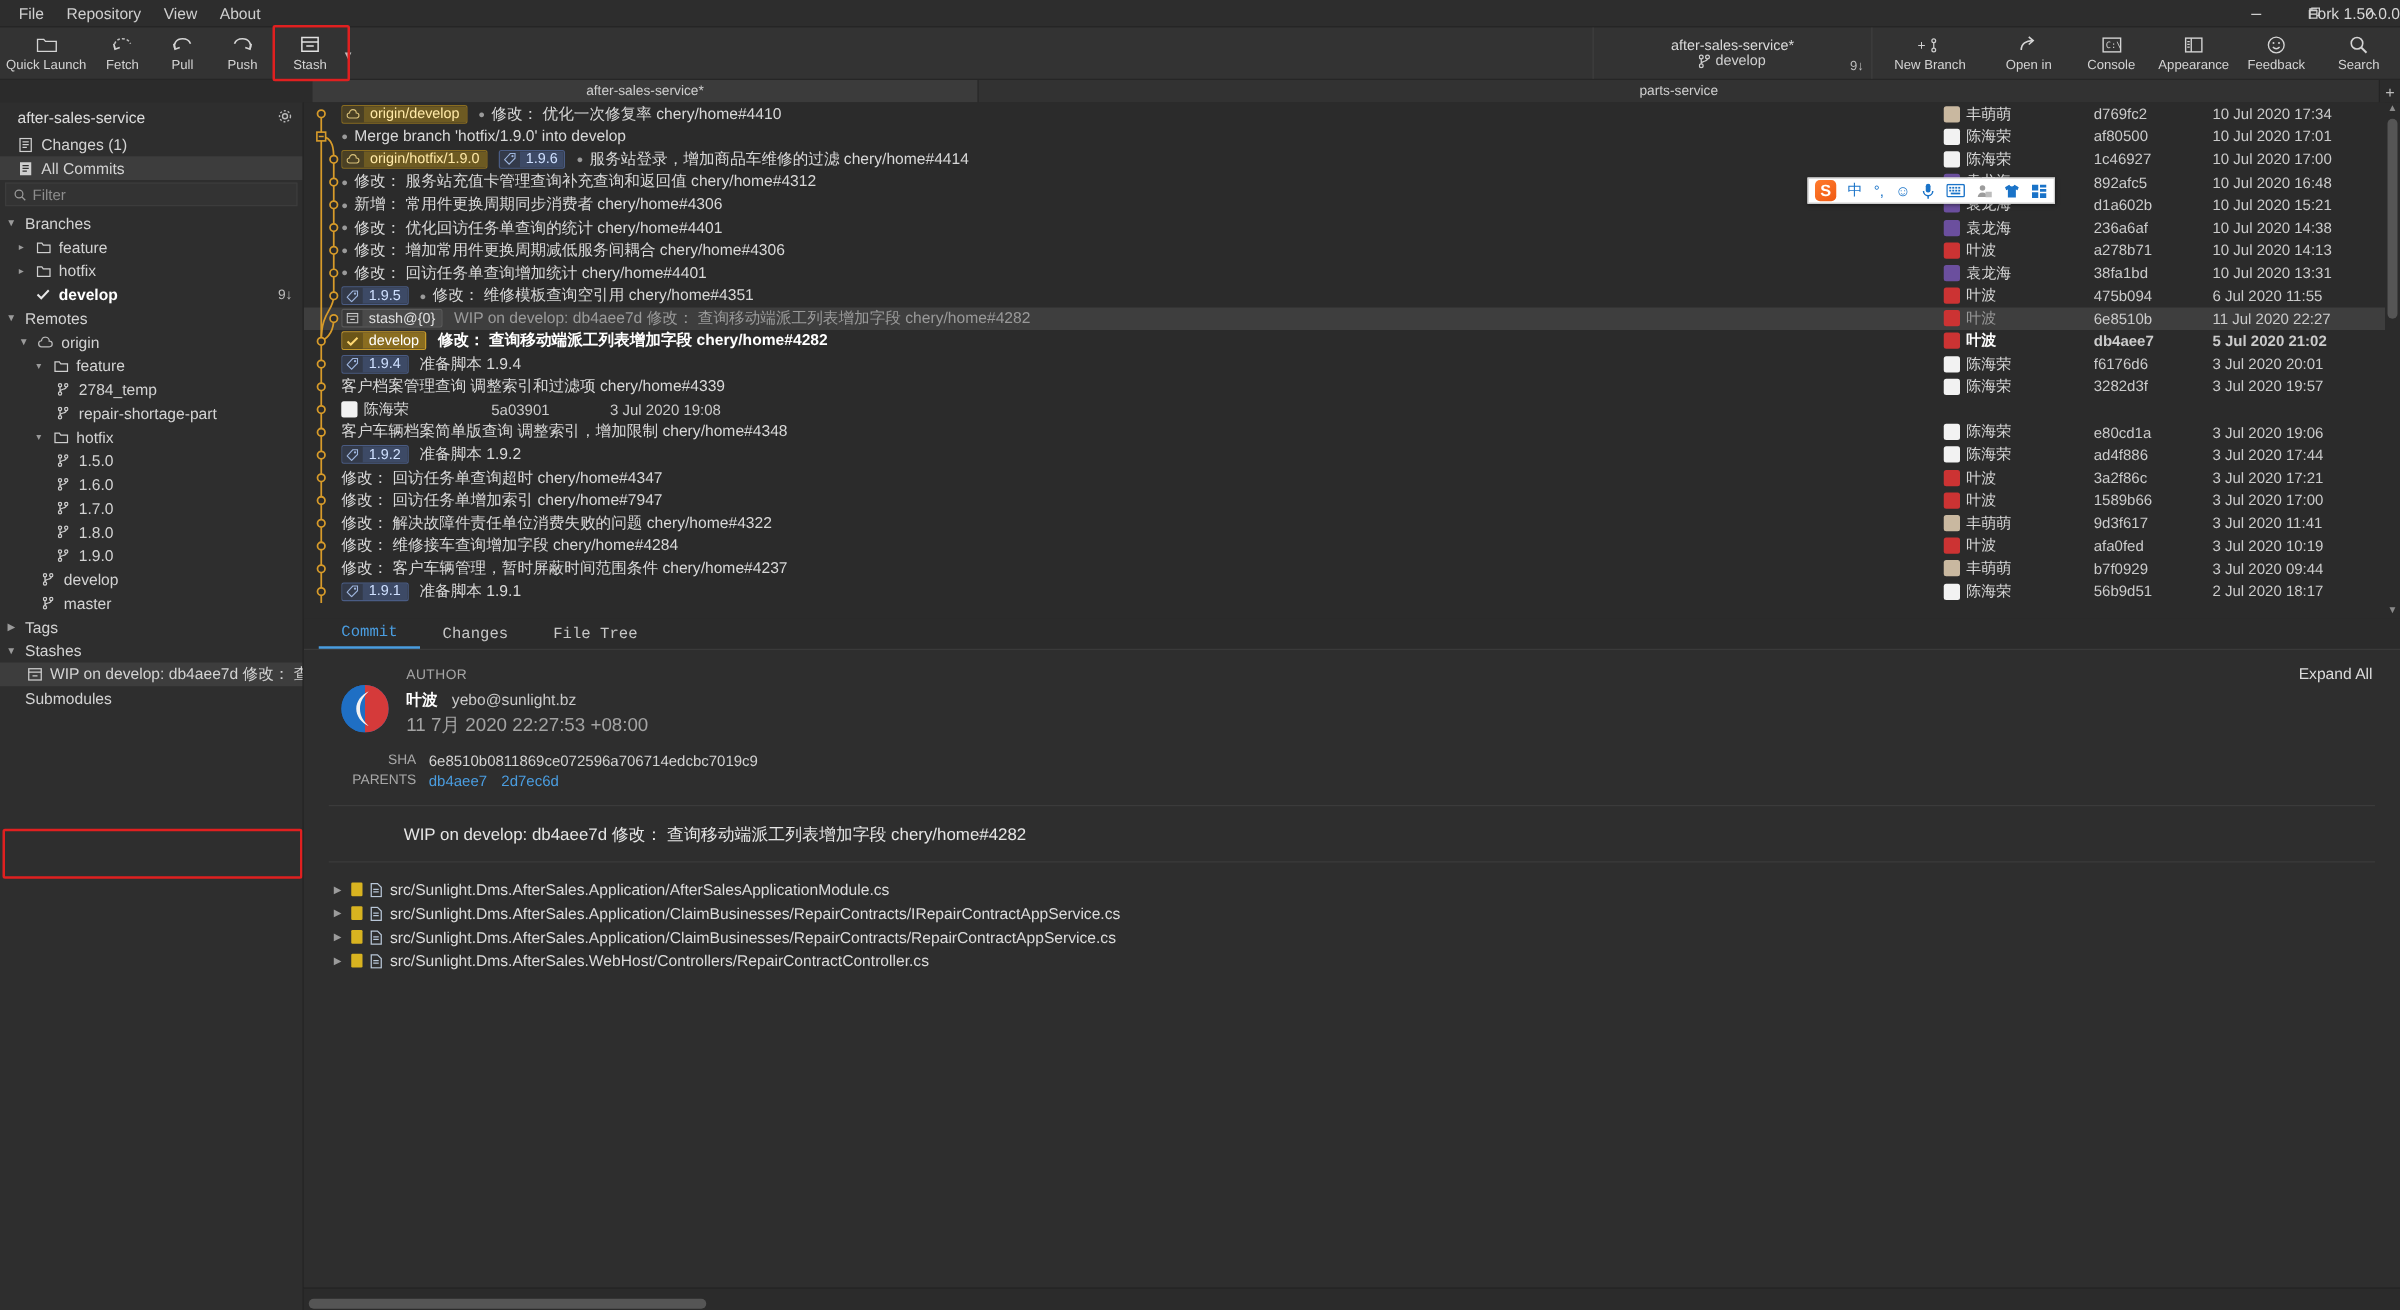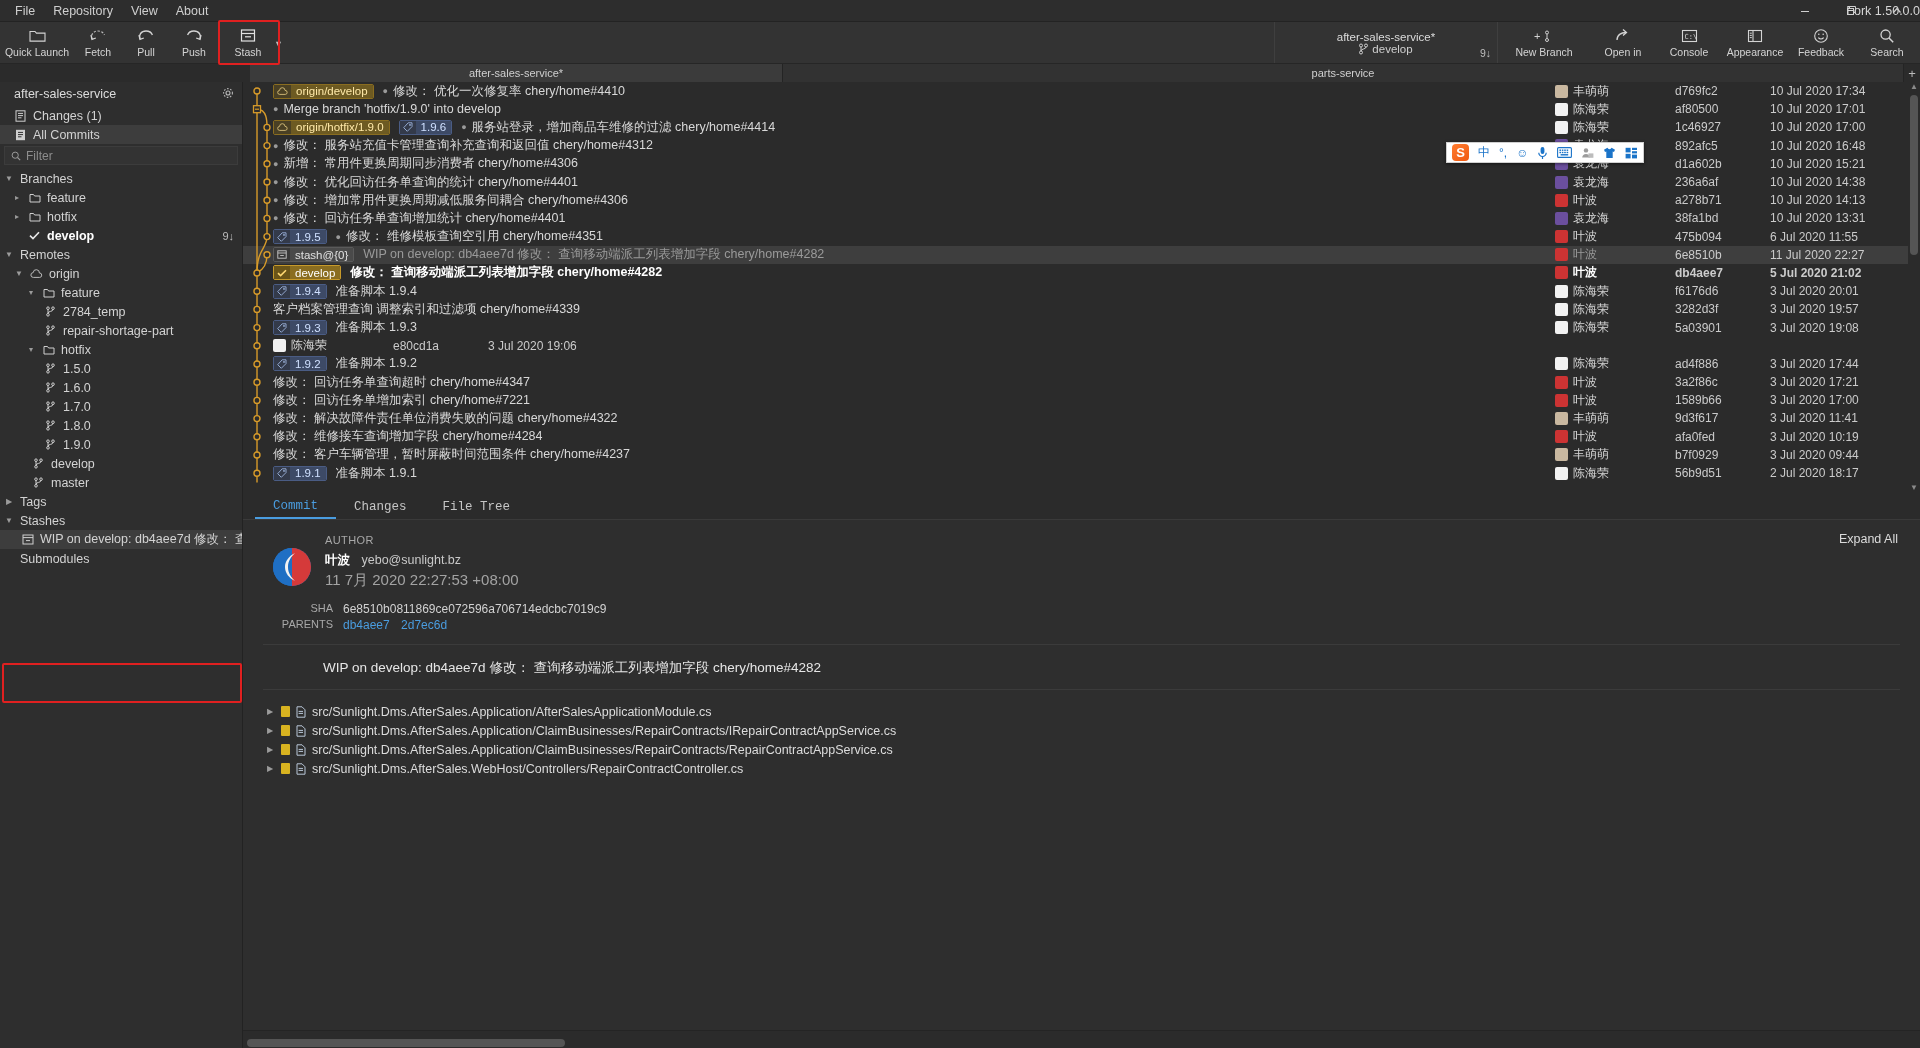--- a/index.html
+++ b/index.html
@@ -826,41 +826,32 @@
               </div>
               <div class="col-author">
                 <span class="avatar" style="background:#f2f2f2"></span>
                 <span>陈海荣</span>
               </div>
               <div class="col-hash">3282d3f</div>
               <div class="col-date">3 Jul 2020 19:57</div>
             </div>
             <div class="crow">
               <div class="graph"></div>
-              <div class="msg">
-                <span class="ref tag">
-                  <span class="ico">
-                    <svg width="10" height="10" viewBox="0 0 10 10">
-                      <path d="M5.2.8H9v3.8L4.3 9.3.7 5.7z" fill="none" stroke="currentColor" stroke-width=".9"></path>
-                      <circle cx="7" cy="2.9" r=".9" fill="currentColor"></circle>
-                    </svg>
-                  </span>
-                  <span class="txt">1.9.3</span>
-                </span>
-                <span class="msgtext">准备脚本 1.9.3</span>
-              </div>
               <div class="col-author">
                 <span class="avatar" style="background:#f2f2f2"></span>
                 <span>陈海荣</span>
               </div>
               <div class="col-hash">5a03901</div>
               <div class="col-date">3 Jul 2020 19:08</div>
             </div>
             <div class="crow">
               <div class="graph"></div>
+              <div class="msg">
+                <span class="msgtext">客户车辆档案简单版查询 调整索引，增加限制 chery/home#4348</span>
+              </div>
               <div class="col-author">
                 <span class="avatar" style="background:#f2f2f2"></span>
                 <span>陈海荣</span>
               </div>
               <div class="col-hash">e80cd1a</div>
               <div class="col-date">3 Jul 2020 19:06</div>
             </div>
             <div class="crow">
               <div class="graph"></div>
               <div class="msg">
@@ -890,21 +881,21 @@
               <div class="col-author">
                 <span class="avatar" style="background:#c33"></span>
                 <span>叶波</span>
               </div>
               <div class="col-hash">3a2f86c</div>
               <div class="col-date">3 Jul 2020 17:21</div>
             </div>
             <div class="crow">
               <div class="graph"></div>
               <div class="msg">
-                <span class="msgtext">修改： 回访任务单增加索引 chery/home#7221</span>
+                <span class="msgtext">修改： 回访任务单增加索引 chery/home#7947</span>
               </div>
               <div class="col-author">
                 <span class="avatar" style="background:#c33"></span>
                 <span>叶波</span>
               </div>
               <div class="col-hash">1589b66</div>
               <div class="col-date">3 Jul 2020 17:00</div>
             </div>
             <div class="crow">
               <div class="graph"></div>

